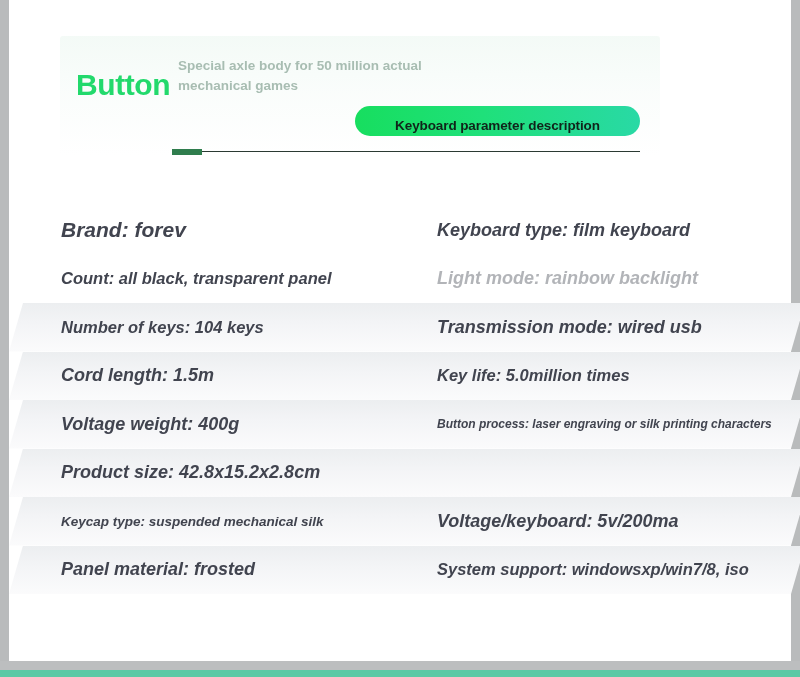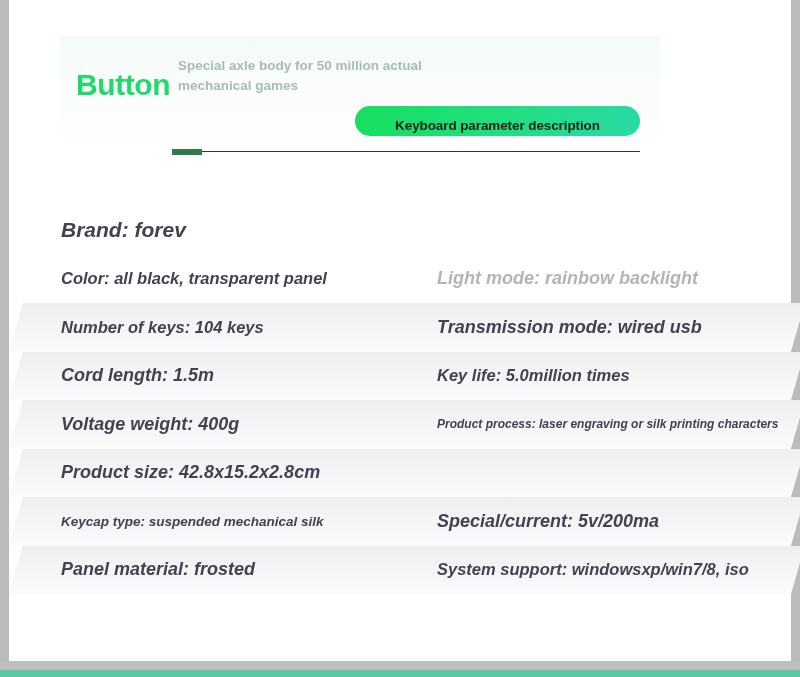--- a/index.html
+++ b/index.html
@@ -200,55 +200,56 @@
       <div class="divider-dash"></div>
       <div class="divider-line"></div>
     </div>
   </div>
 
   <div id="specs">
 
     <div class="spec-row plain">
 
       <div class="cell left sz-xl">Brand: forev</div>
+      <div class="cell right sz-lg">Keyboard type: film keyboard</div>
     </div>
 
     <div class="spec-row plain">
 
-      <div class="cell left sz-md">Color: all black, transparent panel</div>
+      <div class="cell left sz-md">Count: all black, transparent panel</div>
       <div class="cell right sz-lg muted">Light mode: rainbow backlight</div>
     </div>
 
     <div class="spec-row">
       <div class="band"></div>
       <div class="cell left sz-md">Number of keys: 104 keys</div>
       <div class="cell right sz-lg">Transmission mode: wired usb</div>
     </div>
 
     <div class="spec-row">
       <div class="band"></div>
       <div class="cell left sz-lg">Cord length: 1.5m</div>
       <div class="cell right sz-md">Key life: 5.0million times</div>
     </div>
 
     <div class="spec-row">
       <div class="band"></div>
       <div class="cell left sz-lg">Voltage weight: 400g</div>
-      <div class="cell right sz-xs">Product process: laser engraving or silk printing characters</div>
+      <div class="cell right sz-xs">Button process: laser engraving or silk printing characters</div>
     </div>
 
     <div class="spec-row">
       <div class="band"></div>
       <div class="cell left sz-lg">Product size: 42.8x15.2x2.8cm</div>
     </div>
 
     <div class="spec-row">
       <div class="band"></div>
       <div class="cell left sz-sm">Keycap type: suspended mechanical silk</div>
-      <div class="cell right sz-lg">Special/current: 5v/200ma</div>
+      <div class="cell right sz-lg">Voltage/keyboard: 5v/200ma</div>
     </div>
 
     <div class="spec-row">
       <div class="band"></div>
       <div class="cell left sz-lg">Panel material: frosted</div>
       <div class="cell right sz-md">System support: windowsxp/win7/8, iso</div>
     </div>
 
   </div>
 </div>

